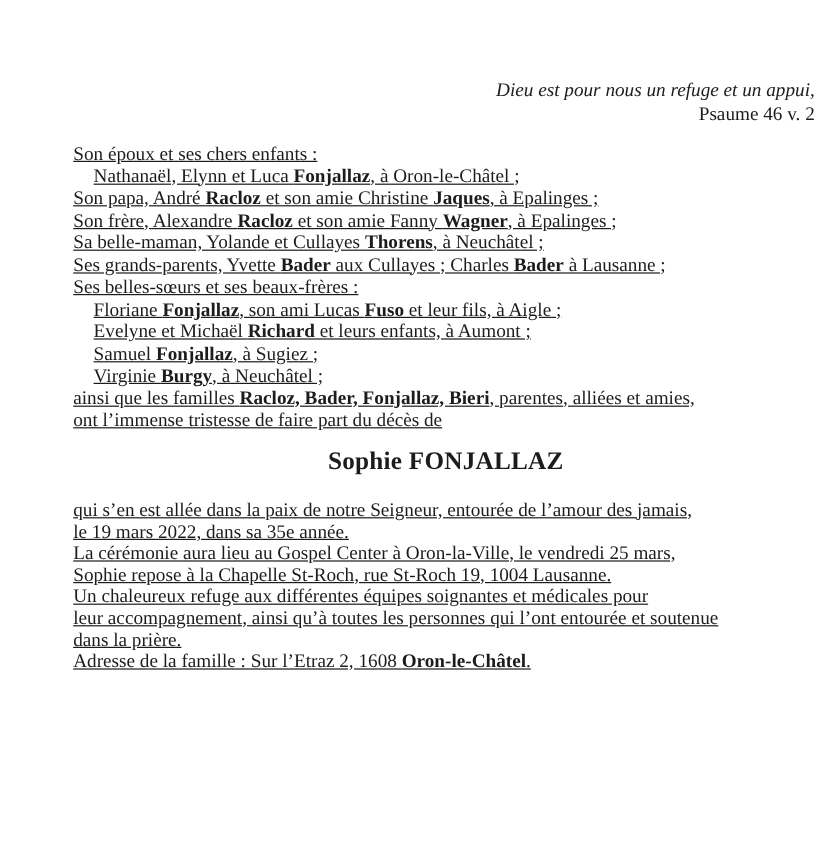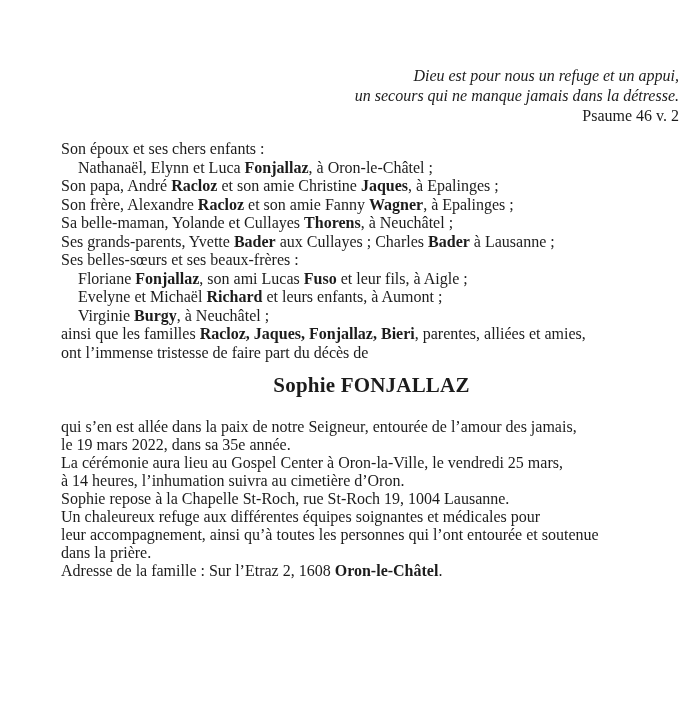--- a/index.html
+++ b/index.html
@@ -41,20 +41,21 @@
     font-size: 16px;
     line-height: 18.5px;
   }
   .details-block {
     margin: 21px 30px 0 38px;
     font-size: 16px;
     line-height: 18px;
   }
   .line {
     white-space: nowrap;
+    text-decoration: underline;
   }
   .line.indent {
     padding-left: 17px;
   }
   .seg.bold {
     font-weight: bold;
   }
   .deceased-title {
     margin-top: 11px;
     text-align: center;
@@ -64,46 +65,45 @@
     letter-spacing: 0.2px;
   }
 </style>
 </head>
 <body style="background: rgb(255, 255, 255); color: rgb(28, 28, 28);">
 
 <div class="page">
 
   <div class="quote-block">
     <div class="quote-line">Dieu est pour nous un refuge et un appui,</div>
-    <div class="quote-line">un secours qui ne manque jamais dans la détresse.</div>
     <div class="quote-attribution">Psaume 46 v. 2</div>
   </div>
 
   <div class="family-block">
       <div class="line"><span class="seg">Son époux et ses chers enfants :</span></div>
       <div class="line indent"><span class="seg">Nathanaël, Elynn et Luca </span><span class="seg bold">Fonjallaz</span><span class="seg">, à Oron-le-Châtel ;</span></div>
       <div class="line"><span class="seg">Son papa, André </span><span class="seg bold">Racloz</span><span class="seg"> et son amie Christine </span><span class="seg bold">Jaques</span><span class="seg">, à Epalinges ;</span></div>
       <div class="line"><span class="seg">Son frère, Alexandre </span><span class="seg bold">Racloz</span><span class="seg"> et son amie Fanny </span><span class="seg bold">Wagner</span><span class="seg">, à Epalinges ;</span></div>
       <div class="line"><span class="seg">Sa belle-maman, Yolande et Cullayes </span><span class="seg bold">Thorens</span><span class="seg">, à Neuchâtel ;</span></div>
       <div class="line"><span class="seg">Ses grands-parents, Yvette </span><span class="seg bold">Bader</span><span class="seg"> aux Cullayes ; Charles </span><span class="seg bold">Bader</span><span class="seg"> à Lausanne ;</span></div>
       <div class="line"><span class="seg">Ses belles-sœurs et ses beaux-frères :</span></div>
       <div class="line indent"><span class="seg">Floriane </span><span class="seg bold">Fonjallaz</span><span class="seg">, son ami Lucas </span><span class="seg bold">Fuso</span><span class="seg"> et leur fils, à Aigle ;</span></div>
       <div class="line indent"><span class="seg">Evelyne et Michaël </span><span class="seg bold">Richard</span><span class="seg"> et leurs enfants, à Aumont ;</span></div>
+      <div class="line indent"><span class="seg">Samuel </span><span class="seg bold">Fonjallaz</span><span class="seg">, à Sugiez ;</span></div>
       <div class="line indent"><span class="seg">Virginie </span><span class="seg bold">Burgy</span><span class="seg">, à Neuchâtel ;</span></div>
-      <div class="line"><span class="seg">ainsi que les familles </span><span class="seg bold">Racloz, Jaques, Fonjallaz, Bieri</span><span class="seg">, parentes, alliées et amies,</span></div>
+      <div class="line"><span class="seg">ainsi que les familles </span><span class="seg bold">Racloz, Bader, Fonjallaz, Bieri</span><span class="seg">, parentes, alliées et amies,</span></div>
       <div class="line"><span class="seg">ont l’immense tristesse de faire part du décès de</span></div>
     </div>
 
   <div class="deceased-title">Sophie FONJALLAZ</div>
 
   <div class="details-block">
       <div class="line"><span class="seg">qui s’en est allée dans la paix de notre Seigneur, entourée de l’amour des jamais,</span></div>
       <div class="line"><span class="seg">le 19 mars 2022, dans sa 35e année.</span></div>
       <div class="line"><span class="seg">La cérémonie aura lieu au Gospel Center à Oron-la-Ville, le vendredi 25 mars,</span></div>
-      <div class="line"><span class="seg">à 14 heures, l’inhumation suivra au cimetière d’Oron.</span></div>
       <div class="line"><span class="seg">Sophie repose à la Chapelle St-Roch, rue St-Roch 19, 1004 Lausanne.</span></div>
       <div class="line"><span class="seg">Un chaleureux refuge aux différentes équipes soignantes et médicales pour</span></div>
       <div class="line"><span class="seg">leur accompagnement, ainsi qu’à toutes les personnes qui l’ont entourée et soutenue</span></div>
       <div class="line"><span class="seg">dans la prière.</span></div>
       <div class="line"><span class="seg">Adresse de la famille : Sur l’Etraz 2, 1608 </span><span class="seg bold">Oron-le-Châtel</span><span class="seg">.</span></div>
     </div>
 
 </div>
 
 </body></html>

